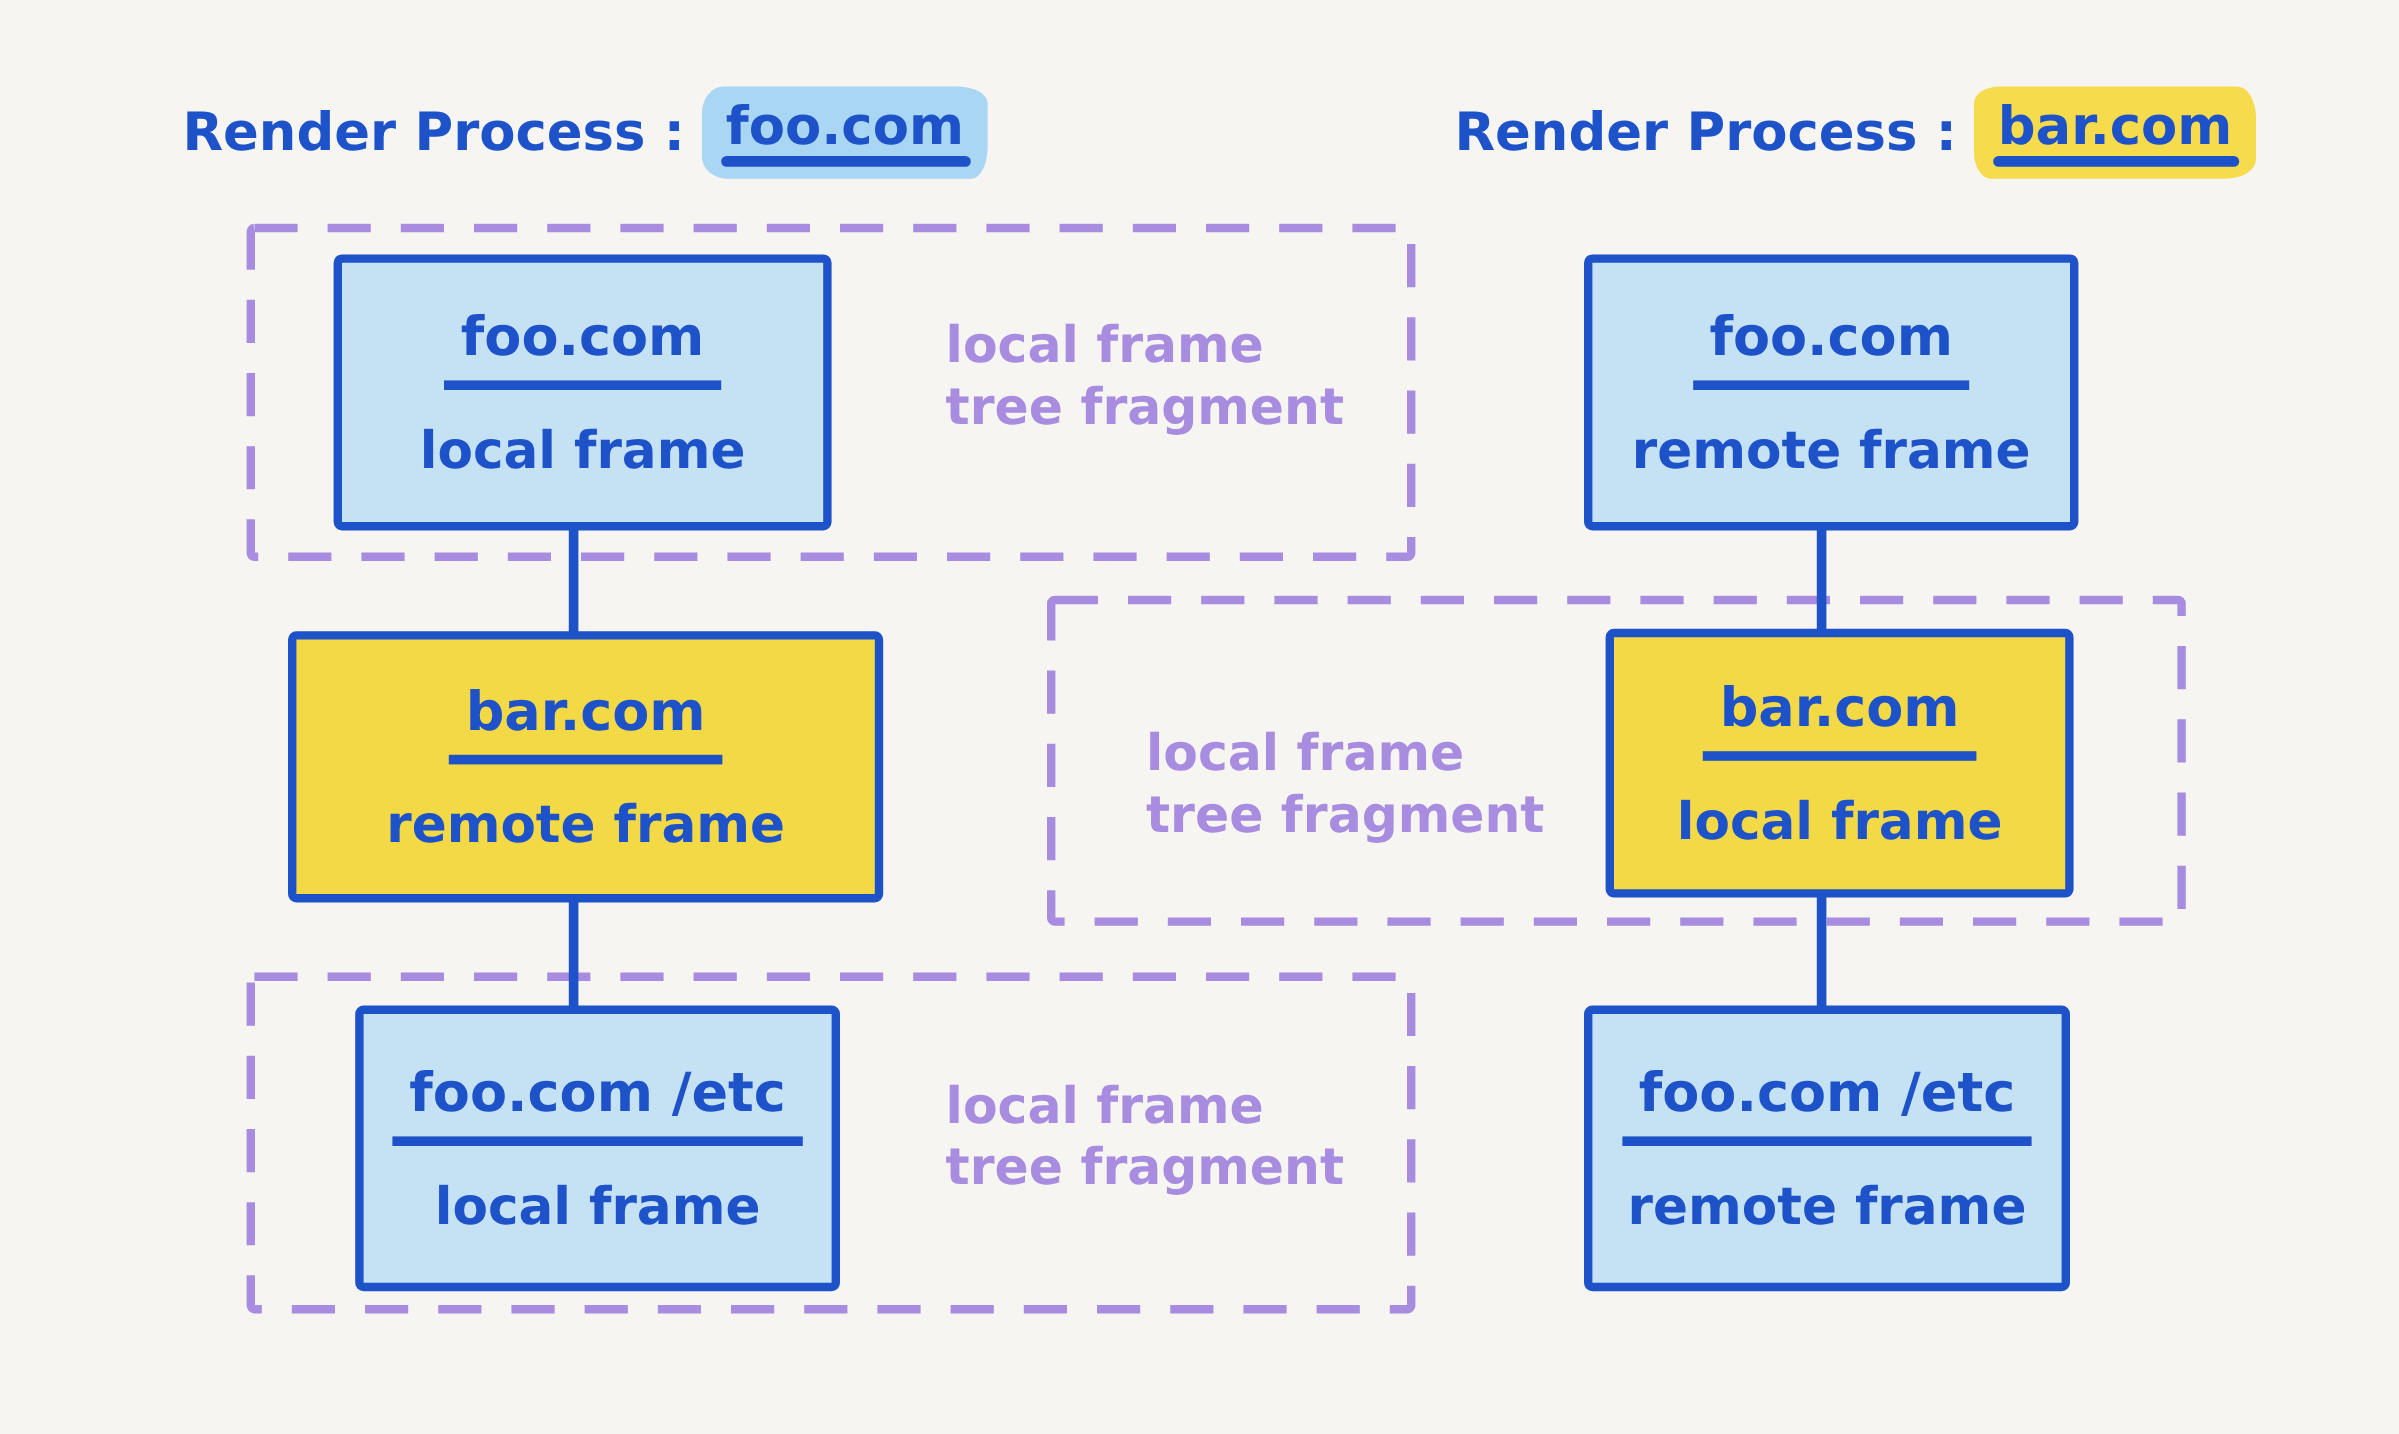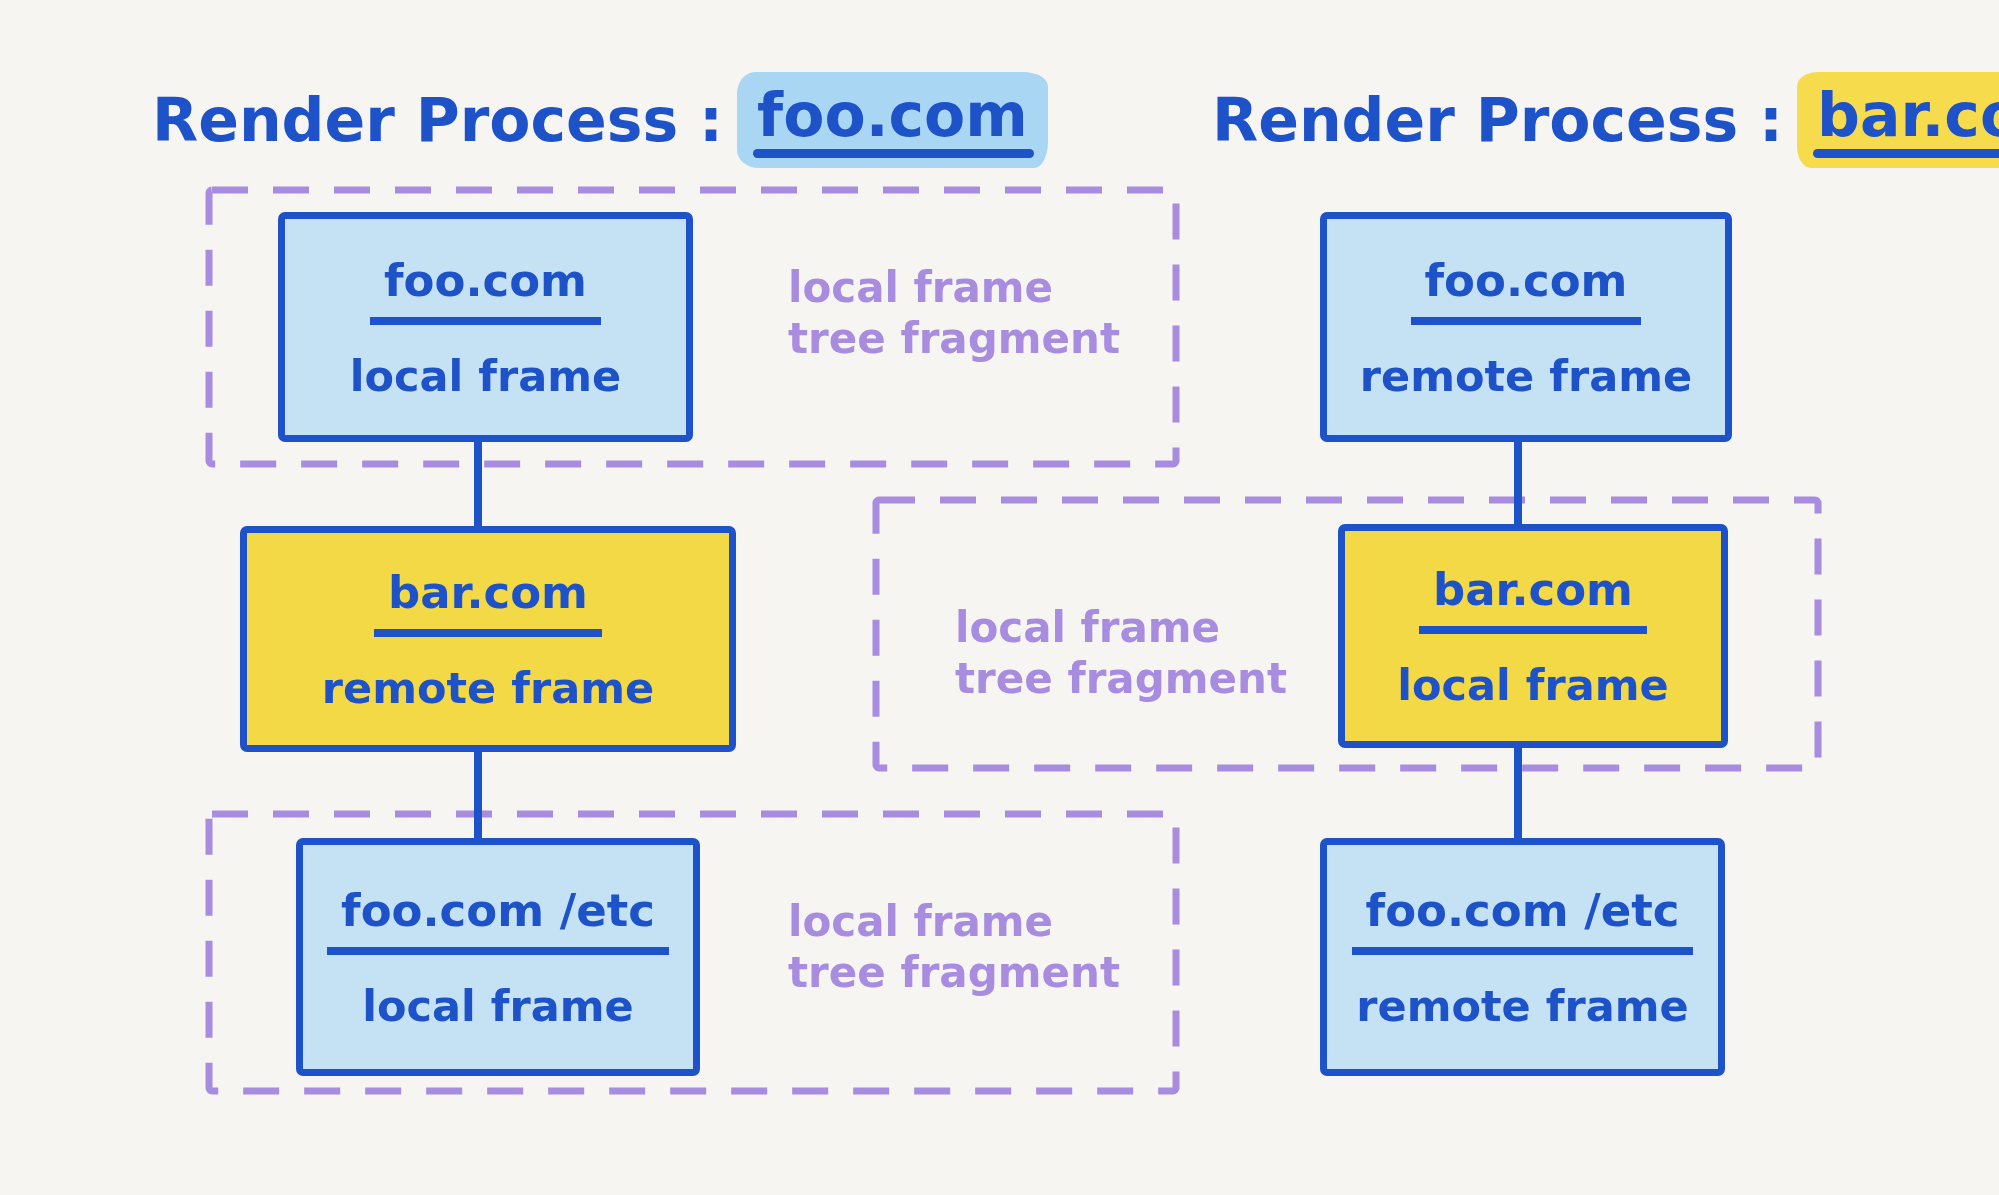--- a/index.html
+++ b/index.html
@@ -13,21 +13,21 @@
   }
   html,body{margin:0;padding:0;}
   body{background:var(--background);font-family:"DejaVu Sans","Liberation Sans",sans-serif;}
   .stage{
     position:relative;width:1999px;height:1195px;overflow:hidden;
     background:var(--background);
   }
   
   .title{
     position:absolute;display:flex;align-items:center;gap:14px;
-    font-size:60px;font-weight:bold;color:var(--blue);white-space:nowrap;
+    font-size:44px;font-weight:bold;color:var(--blue);white-space:nowrap;
   }
   .hl{position:relative;display:inline-block;padding:8px 20px 18px;}
   .hl-blue{background:var(--blue-highlight);border-radius:18px 26px 14px 22px / 22px 14px 26px 18px;}
   .hl-yellow{background:var(--yellow-highlight);border-radius:22px 16px 26px 14px / 14px 26px 16px 22px;}
   .hl::after{
     content:"";position:absolute;left:16px;right:14px;bottom:10px;height:9px;
     background:var(--blue);border-radius:6px;
   }
   
   .frag{position:absolute;z-index:1;}

